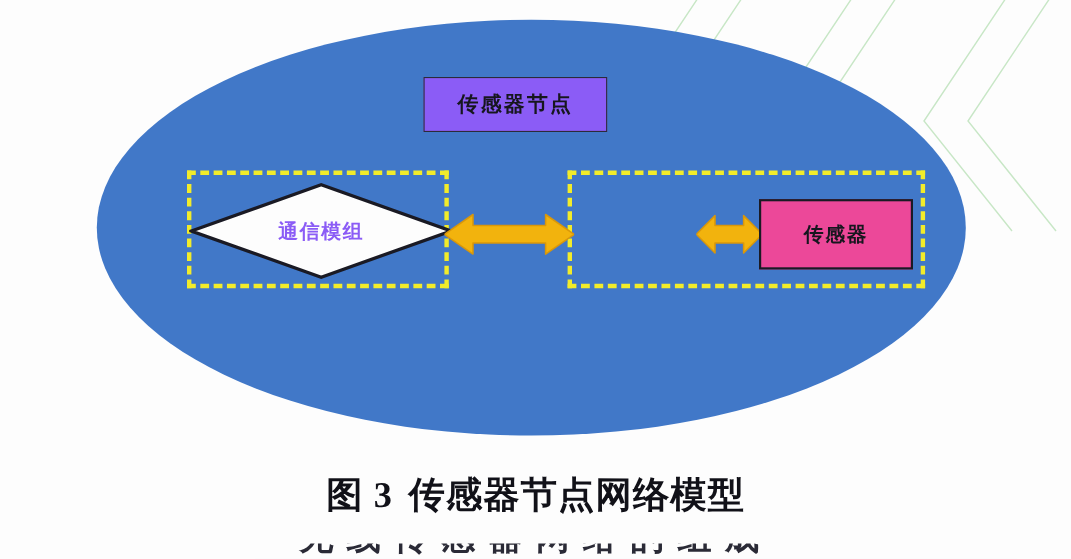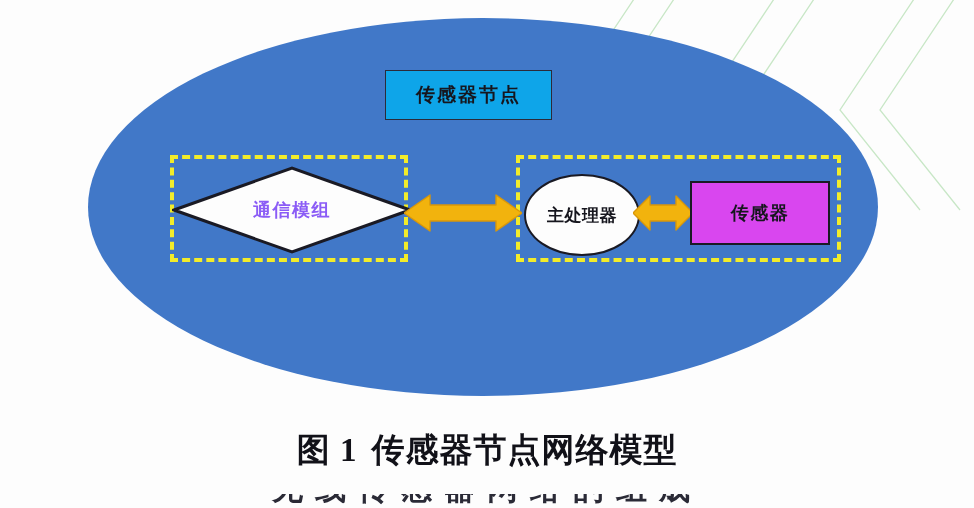--- a/index.html
+++ b/index.html
@@ -37,21 +37,21 @@
     border-radius: 50%;
   }
 
   
   #node-label-box {
     position: absolute;
     left: 385px;
     top: 70px;
     width: 165px;
     height: 48px;
-    background: #0ea5e9;
+    background: #8b5cf6;
     border: 1.5px solid #2b2b3a;
     display: flex;
     align-items: center;
     justify-content: center;
   }
   #node-label-box .cn {
     font-size: 19px;
     letter-spacing: 2px;
     color: #16161e;
     font-weight: 600;
@@ -118,21 +118,21 @@
     font-weight: 600;
   }
 
   
   #sensor-box {
     position: absolute;
     left: 690px;
     top: 181px;
     width: 136px;
     height: 60px;
-    background: #d946ef;
+    background: #ec4899;
     border: 2.2px solid #1a1a24;
     display: flex;
     align-items: center;
     justify-content: center;
   }
   #sensor-box .cn {
     font-size: 18px;
     letter-spacing: 1.5px;
     color: #16161e;
     font-weight: 600;
@@ -210,33 +210,30 @@
     <svg width="240" height="88" viewBox="0 0 240 88">
       <polygon points="2,44 120,2 238,44 120,86" fill="#fdfdfd" stroke="#1a1a24" stroke-width="3" stroke-linejoin="miter"></polygon>
     </svg>
     <div class="dlabel">通信模组</div>
   </div>
 
   <svg id="arrow-comm-proc" class="darrow" viewBox="0 0 118 40">
     <polygon points="0,20 26,2 26,12 92,12 92,2 118,20 92,38 92,28 26,28 26,38" fill="#f2b30d" stroke="#d9970a" stroke-width="1.4" stroke-linejoin="round"></polygon>
   </svg>
 
-  <div id="proc-ellipse">
-    <span class="cn">主处理器</span>
-  </div>
 
   <svg id="arrow-proc-sensor" class="darrow" viewBox="0 0 60 38">
     <polygon points="0,19 17,2 17,11 43,11 43,2 60,19 43,36 43,27 17,27 17,36" fill="#f2b30d" stroke="#d9970a" stroke-width="1.4" stroke-linejoin="round"></polygon>
   </svg>
 
   <div id="sensor-box">
     <span class="cn">传感器</span>
   </div>
 
   <div id="caption">
-    <span class="fignum">图 1</span><span class="figtext">传感器节点网络模型</span>
+    <span class="fignum">图 3</span><span class="figtext">传感器节点网络模型</span>
   </div>
 
   <div id="next-line-clip">
     <div class="txt">无线传感器网络的组成</div>
   </div>
 
 </div>
 
 </body></html>

